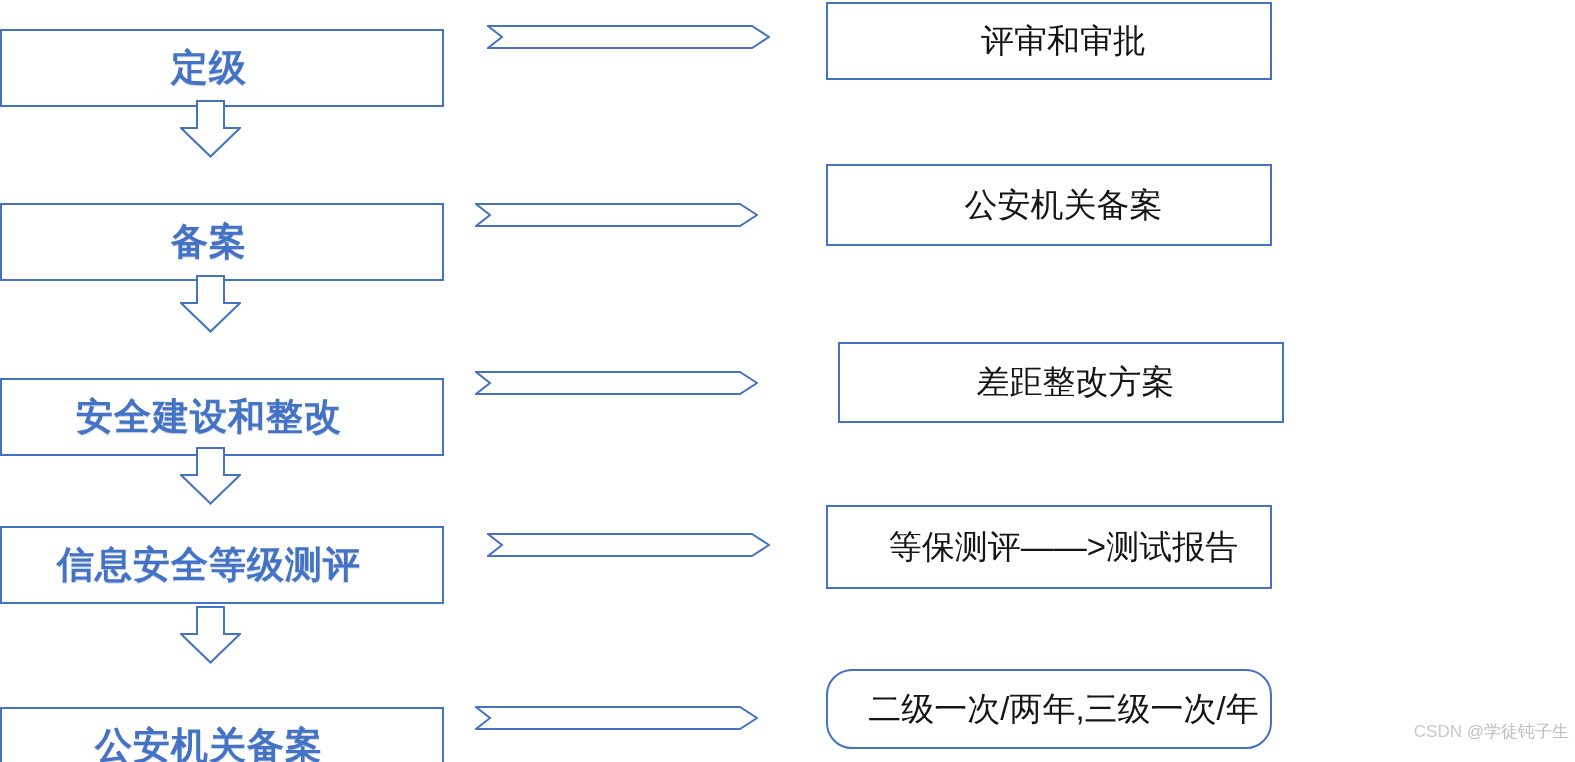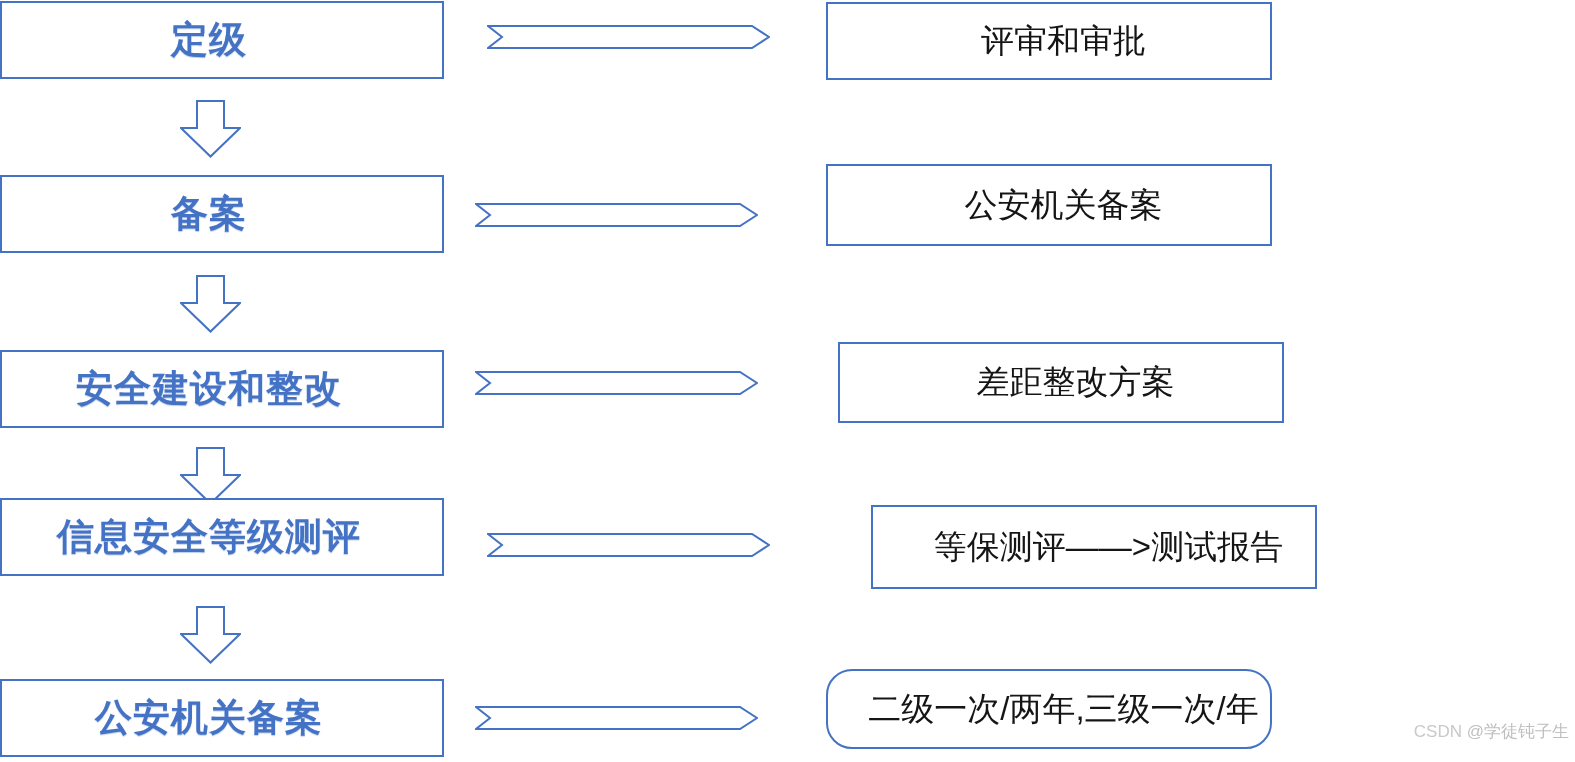--- a/index.html
+++ b/index.html
@@ -18,20 +18,21 @@
     background: #ffffff;
     display: flex;
     align-items: center;
     justify-content: center;
   }
   .lbox {
     left: 0;
     width: 444px;
     height: 78px;
     padding-right: 26px;
+    margin-top: 28px;
   }
   .lbox .lbl {
     color: #4472C4;
     font-weight: bold;
     font-size: 37px;
     letter-spacing: 1px;
     text-shadow: 0 1px 1px rgba(68,114,196,0.35);
     white-space: nowrap;
   }
   .rbox {
@@ -45,21 +46,21 @@
     white-space: nowrap;
   }
   .l1 { top: 1px; }
   .l2 { top: 175px; }
   .l3 { top: 350px; }
   .l4 { top: 498px; text-align: right; }
   .l5 { top: 679px; }
   .r1 { top: 2px;   height: 78px; }
   .r2 { top: 164px; height: 82px; }
   .r3 { top: 342px; height: 81px; margin-left: 12px; }
-  .r4 { top: 505px; height: 84px; margin-left: 45px; }
+  .r4 { top: 505px; height: 84px; }
   .r5 { top: 669px; height: 80px; border-radius: 26px; }
   .harrow { position: absolute; width: 283px; height: 24px; }
   .h1 { left: 487px; top: 25px; }
   .h2 { left: 475px; top: 203px; }
   .h3 { left: 475px; top: 371px; }
   .h4 { left: 487px; top: 533px; }
   .h5 { left: 475px; top: 706px; }
   .darrow { position: absolute; left: 180px; width: 61px; height: 58px; }
   .a1 { top: 100px; }
   .a2 { top: 275px; }

